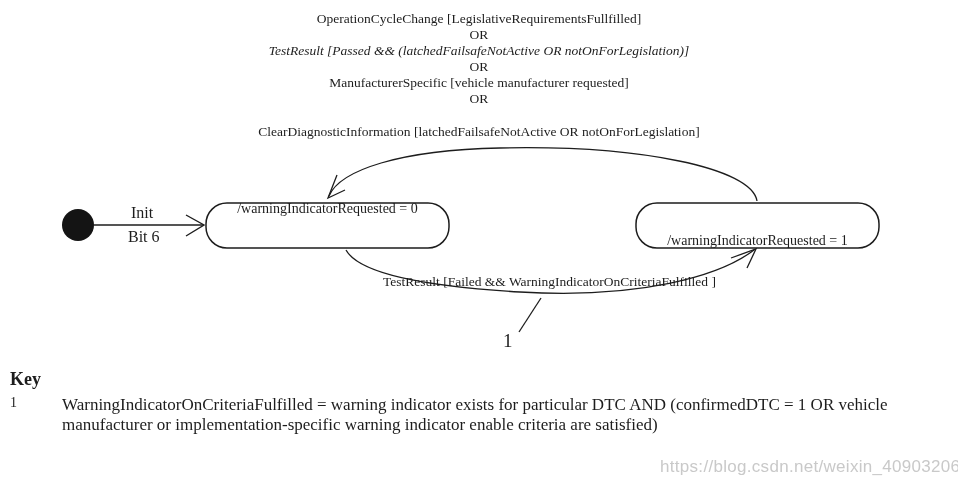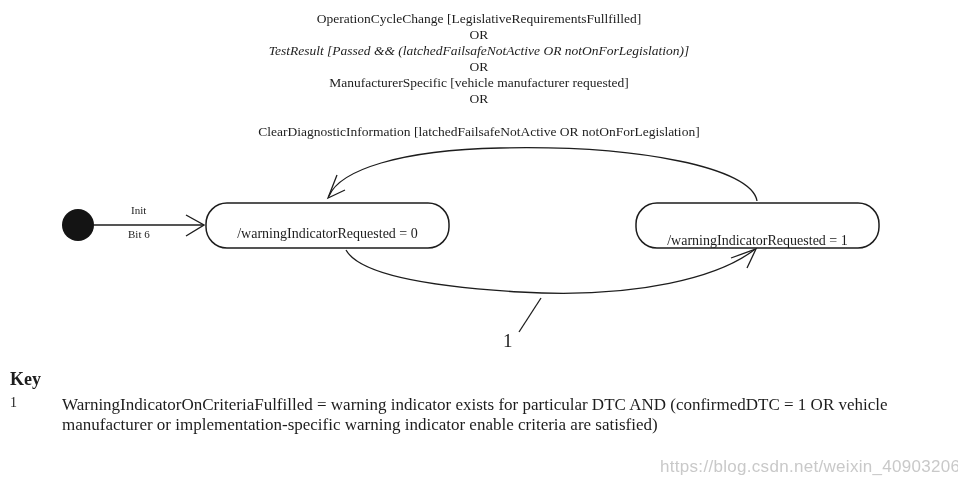--- a/index.html
+++ b/index.html
@@ -44,21 +44,21 @@
   .state-label {
     font-size: 14px;
     text-align: center;
     white-space: nowrap;
   }
   .edge-label {
     font-size: 13.5px;
     white-space: nowrap;
   }
   .small-label {
-    font-size: 11px;
+    font-size: 16px;
     text-align: right;
   }
   .footnote-marker {
     font-size: 19px;
   }
   .key-heading {
     font-size: 18px;
     font-weight: bold;
   }
   .key-num {
@@ -119,26 +119,27 @@
 
     <path d="M 337 175 L 328 198 L 345 190" fill="none" stroke="#1d1d1d" stroke-width="1.3"></path>
 
     <path d="M 346 250 C 356 268, 400 285, 520 292 C 640 299, 720 276, 754 250" fill="none" stroke="#1d1d1d" stroke-width="1.3"></path>
 
     <path d="M 731 258 L 756 249 L 747 268" fill="none" stroke="#1d1d1d" stroke-width="1.3"></path>
 
     <line x1="519" y1="332" x2="541" y2="298" stroke="#1d1d1d" stroke-width="1.3"></line>
   </svg>
 
-  <div class="txt state-label" style="left:206px; top:226px; width:243px;">/warningIndicatorRequested = 0</div>
+  <div class="txt state-label" style="left:206px; top:201px; width:243px;">/warningIndicatorRequested = 0</div>
   <div class="txt state-label" style="left:636px; top:217px; width:243px;margin-top:16px;">/warningIndicatorRequested = 1</div>
 
   <div class="txt small-label" style="left:131px; top:204px;">Init</div>
   <div class="txt small-label" style="left:128px; top:228px;">Bit 6</div>
 
+  <div class="txt edge-label" style="left:383px; top:274px;">TestResult [Failed &amp;&amp; WarningIndicatorOnCriteriaFulfilled ]</div>
 
   <div class="txt footnote-marker" style="left:503px; top:330px;">1</div>
 
   <div>
     <div class="txt key-heading" style="left:10px; top:369px;">Key</div>
     <div class="txt key-num" style="left:10px; top:395px;">1</div>
     <div class="txt key-text" style="left:62px; top:395px;">WarningIndicatorOnCriteriaFulfilled = warning indicator exists for particular DTC AND (confirmedDTC = 1 OR vehicle manufacturer or implementation-specific warning indicator enable criteria are satisfied)</div>
   </div>
 
   <div class="watermark" style="left:660px; top:457px;">https://blog.csdn.net/weixin_40903206</div>

